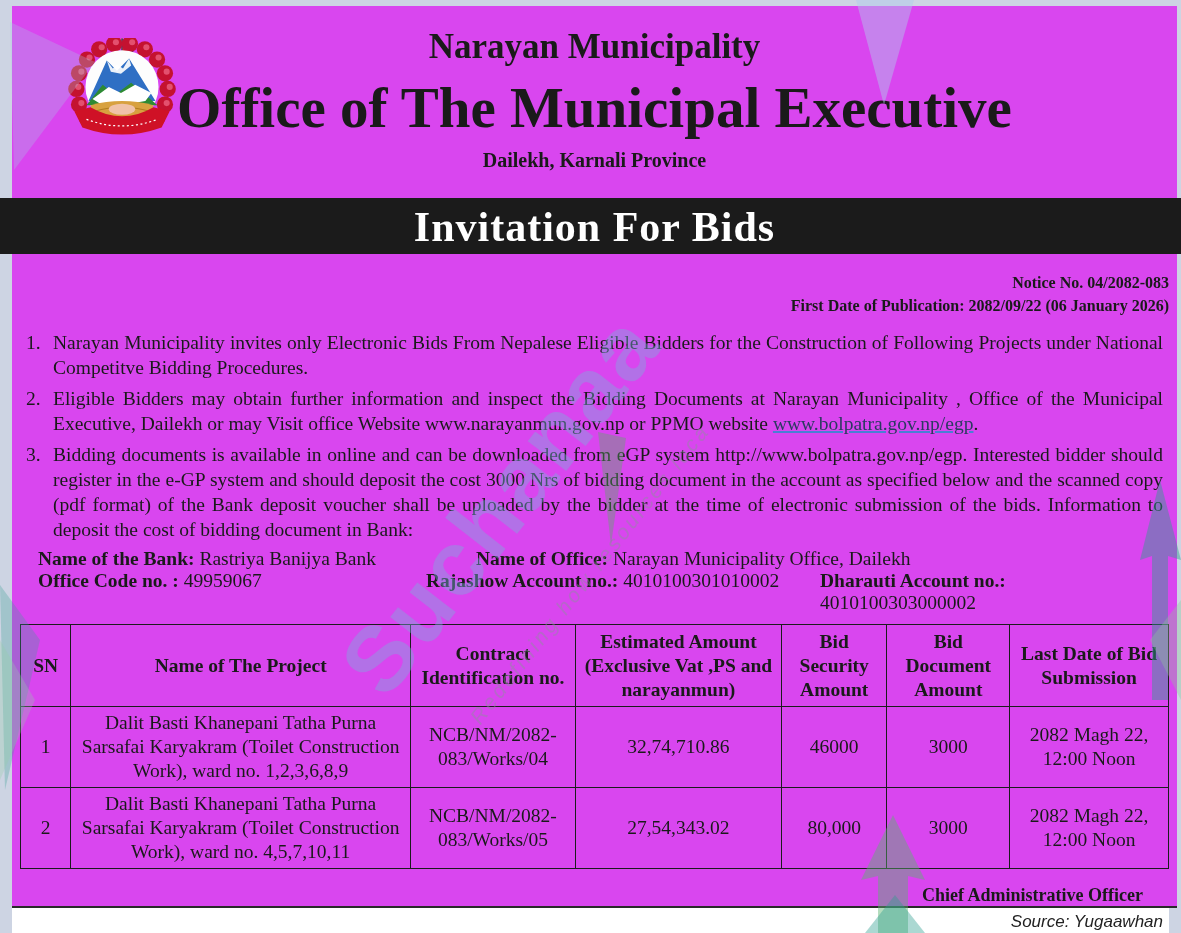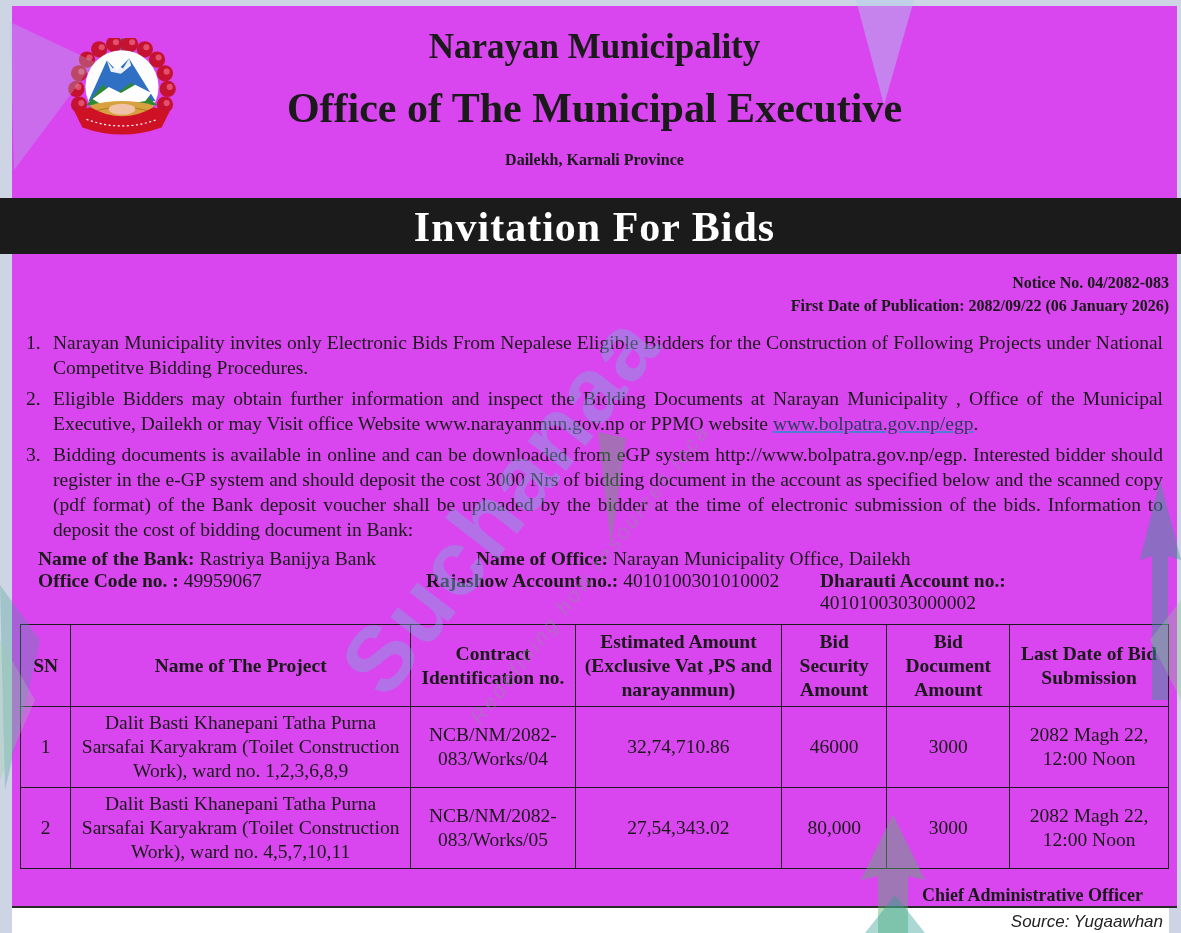--- a/index.html
+++ b/index.html
@@ -16,22 +16,22 @@
     background:#d946ef;
     min-height:899px;
     border-bottom:2px solid #2a2a2a;
     padding:0 8px;
     z-index:1;
   }
   
   .emblem { position:absolute; left:44px; top:32px; width:132px; height:114px; }
   .header { text-align:center; padding-top:20px; }
   .org-name { font-size:35px; font-weight:bold; line-height:42px; }
-  .office-name { font-size:42px; font-weight:bold; line-height:52px; margin-top:14px; }
-  .location { font-size:16px; font-weight:bold; line-height:24px; margin-top:14px; }
+  .office-name { font-size:57px; font-weight:bold; line-height:52px; margin-top:14px; }
+  .location { font-size:20px; font-weight:bold; line-height:24px; margin-top:14px; }
   
   .banner {
     margin:26px -20px 0 -20px;
     background:#1b1b1b;
     height:56px;
     text-align:center;
   }
   .banner-title {
     color:#ffffff; font-size:42px; font-weight:bold; line-height:58px; letter-spacing:1px;
   }

